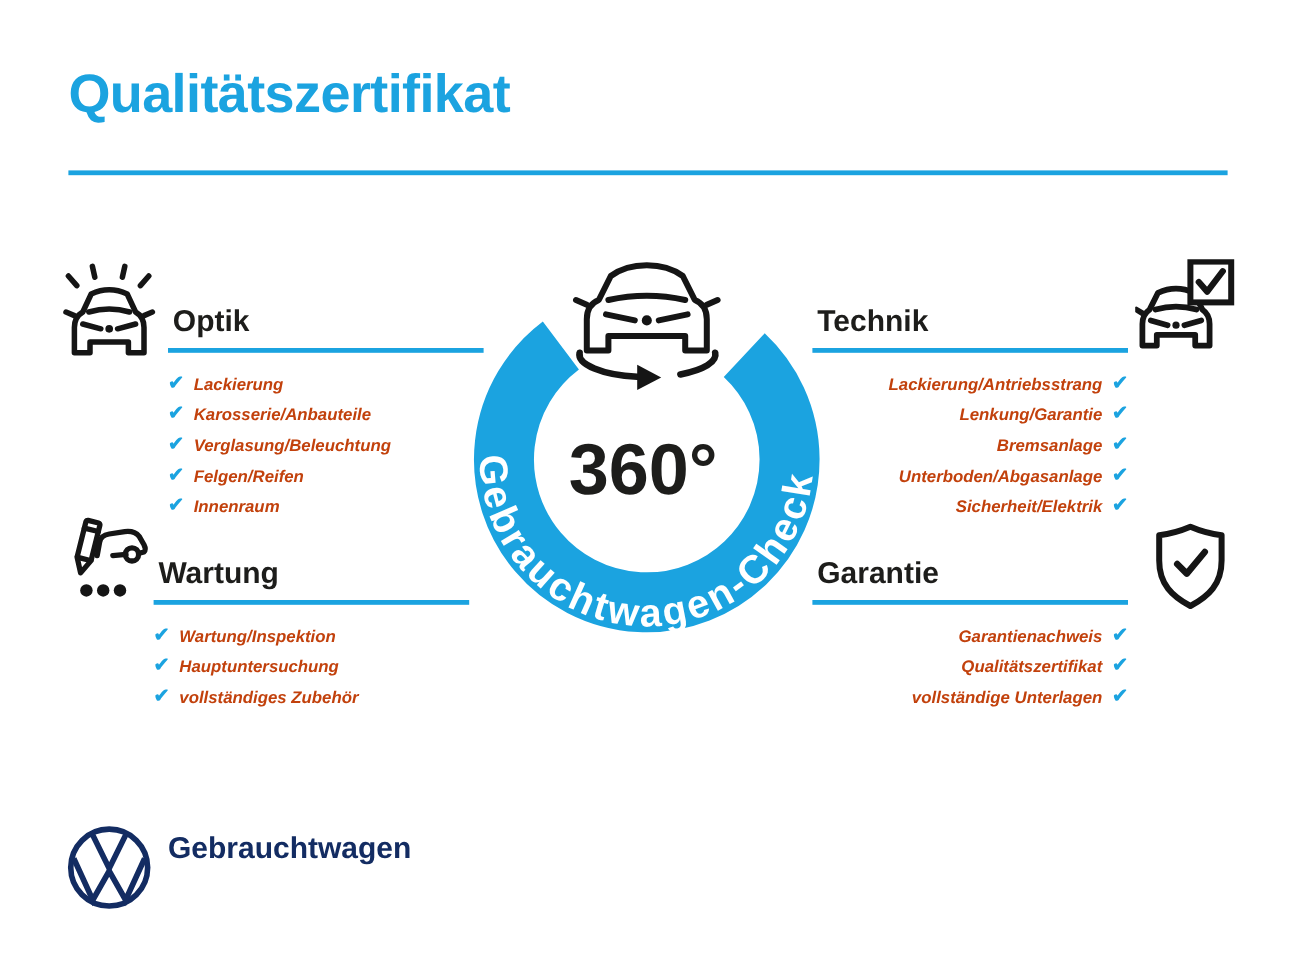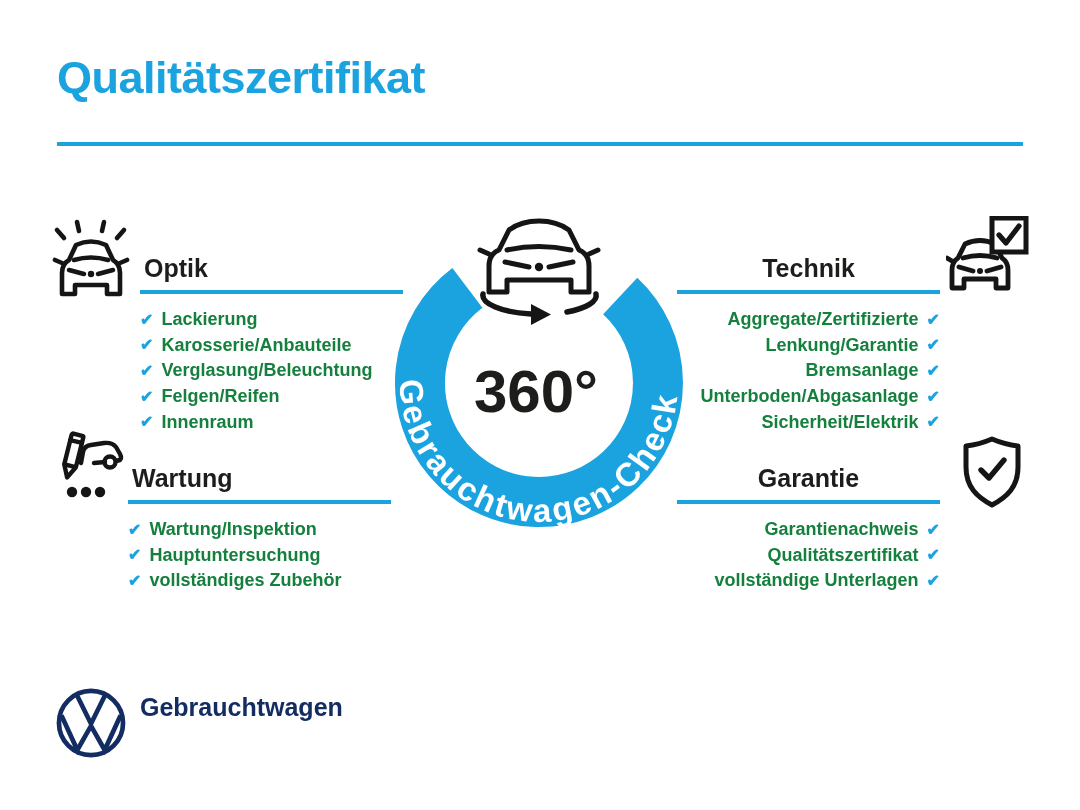--- a/index.html
+++ b/index.html
@@ -19,27 +19,27 @@
   }
   
   .section { position:absolute; width:263px; }
   #sec-optik    { left:140px; top:250px; }
   #sec-technik  { left:677px; top:250px; }
   #sec-wartung  { left:128px; top:460px; }
   #sec-garantie { left:677px; top:460px; }
   .section h2 {
     margin:4px; font-size:25px; font-weight:bold; color:#1D1D1B; line-height:28px;
   }
-  .section.right h2 { text-align:center; }
+  .section.right h2 { text-align:left; }
   .sec-underline { margin-top:8px; width:100%; height:4px; background:#1BA3E0; }
   .section-items { margin-top:13px; display:flex; flex-direction:column; }
   .check-row { display:flex; align-items:center; gap:8px; height:25.6px; }
   .section.right .check-row { justify-content:flex-end; }
   .check { color:#1BA3E0; font-size:16px; font-weight:bold; line-height:1; }
-  .check-label { color:#15803d; font-size:18px; font-weight:bold; white-space:nowrap; }
+  .check-label { color:#c2410c; font-size:14px; font-weight:bold; white-space:nowrap;font-style:italic; }
   
   .icon { position:absolute; }
   #icon-optik    { left:52px;  top:218px; width:78px; height:82px; }
   #icon-technik  { left:946px; top:216px; width:84px; height:80px; }
   #icon-wartung  { left:50px;  top:430px; width:78px; height:72px; }
   #icon-garantie { left:956px; top:434px; width:72px; height:76px; }
   
   #center-badge { position:absolute; left:375px; top:200px; width:330px; height:345px; }
   
   #footer-logo { position:absolute; left:55px; top:687px; width:72px; height:72px; }
@@ -131,21 +131,21 @@
           <span class="check-label">Innenraum</span>
         </div>
       </div>
   </div>
 
   <div id="sec-technik" class="section right">
     <h2>Technik</h2>
     <div class="sec-underline"></div>
     <div class="section-items">
         <div class="check-row">
-          <span class="check-label">Aggregate/Zertifizierte</span>
+          <span class="check-label">Lackierung/Antriebsstrang</span>
           <span class="check">✔</span>
         </div>
         <div class="check-row">
           <span class="check-label">Lenkung/Garantie</span>
           <span class="check">✔</span>
         </div>
         <div class="check-row">
           <span class="check-label">Bremsanlage</span>
           <span class="check">✔</span>
         </div>

